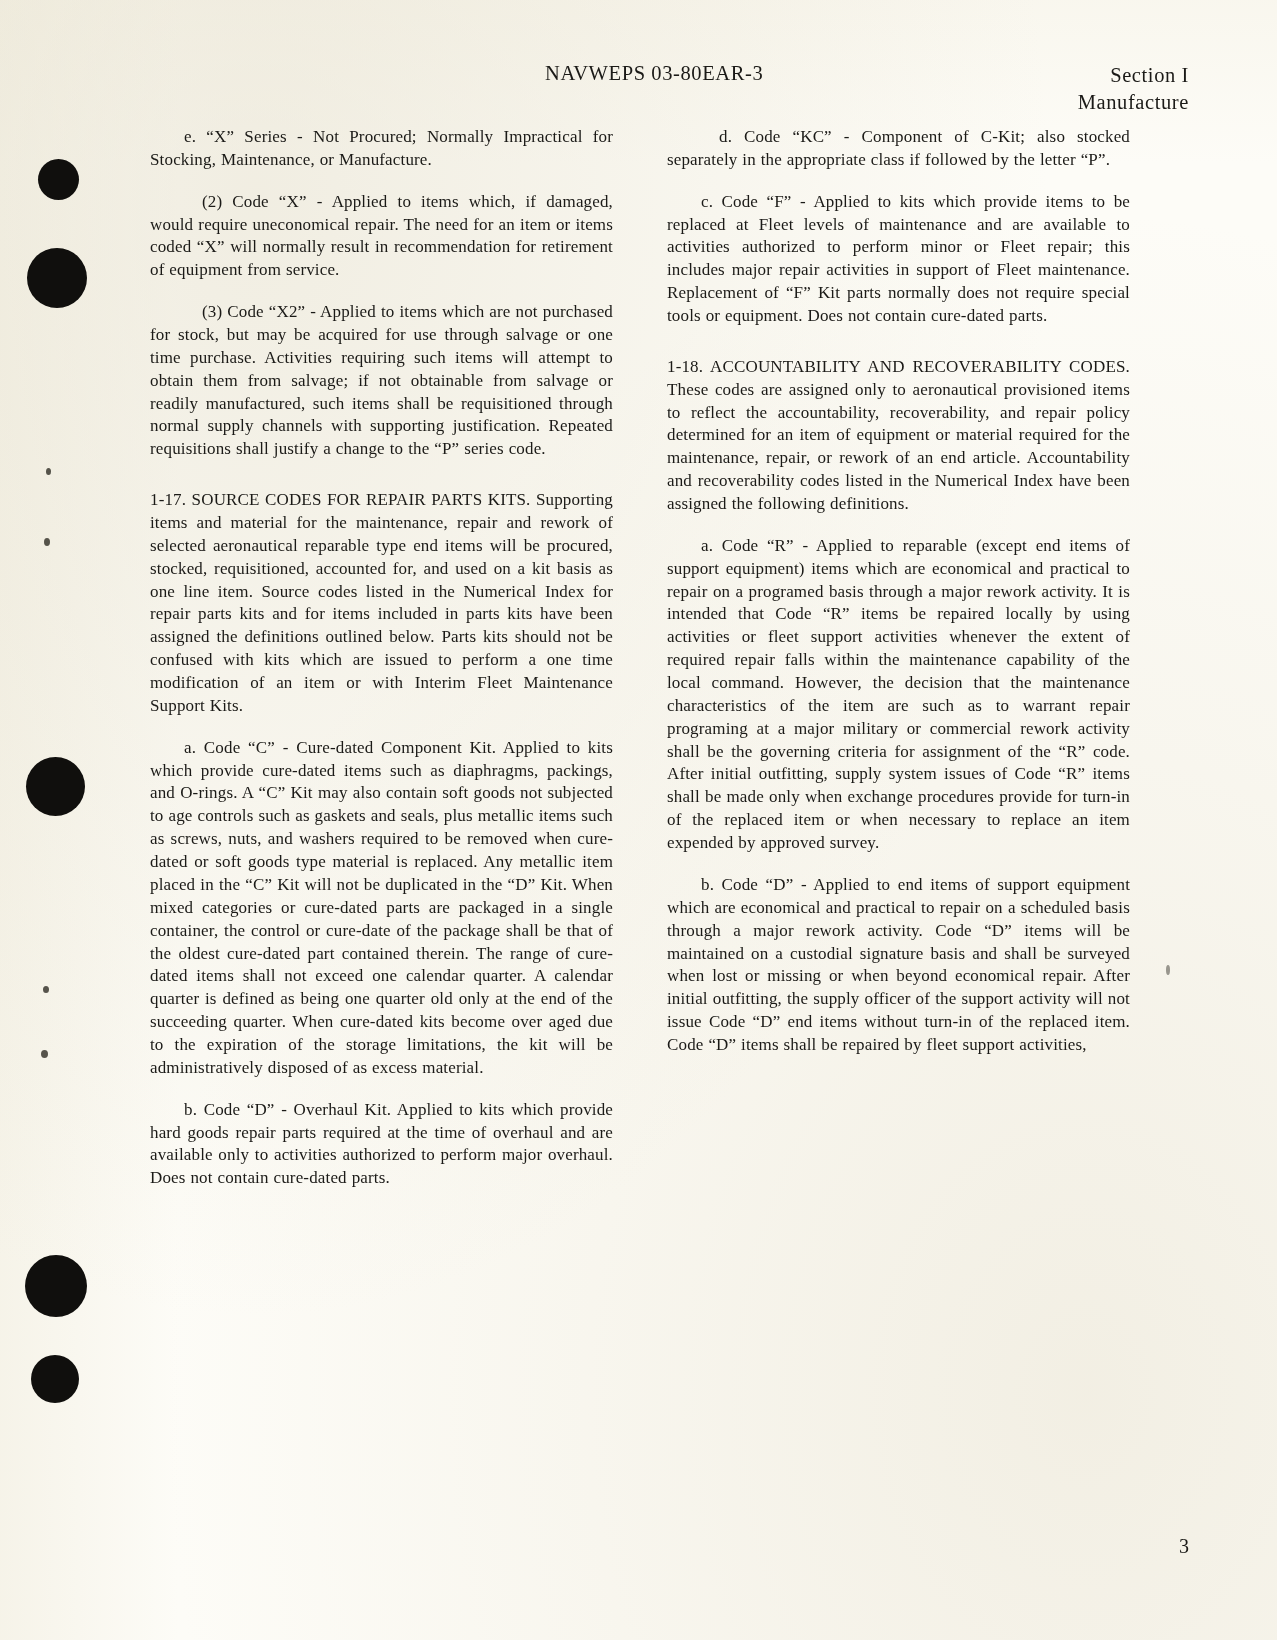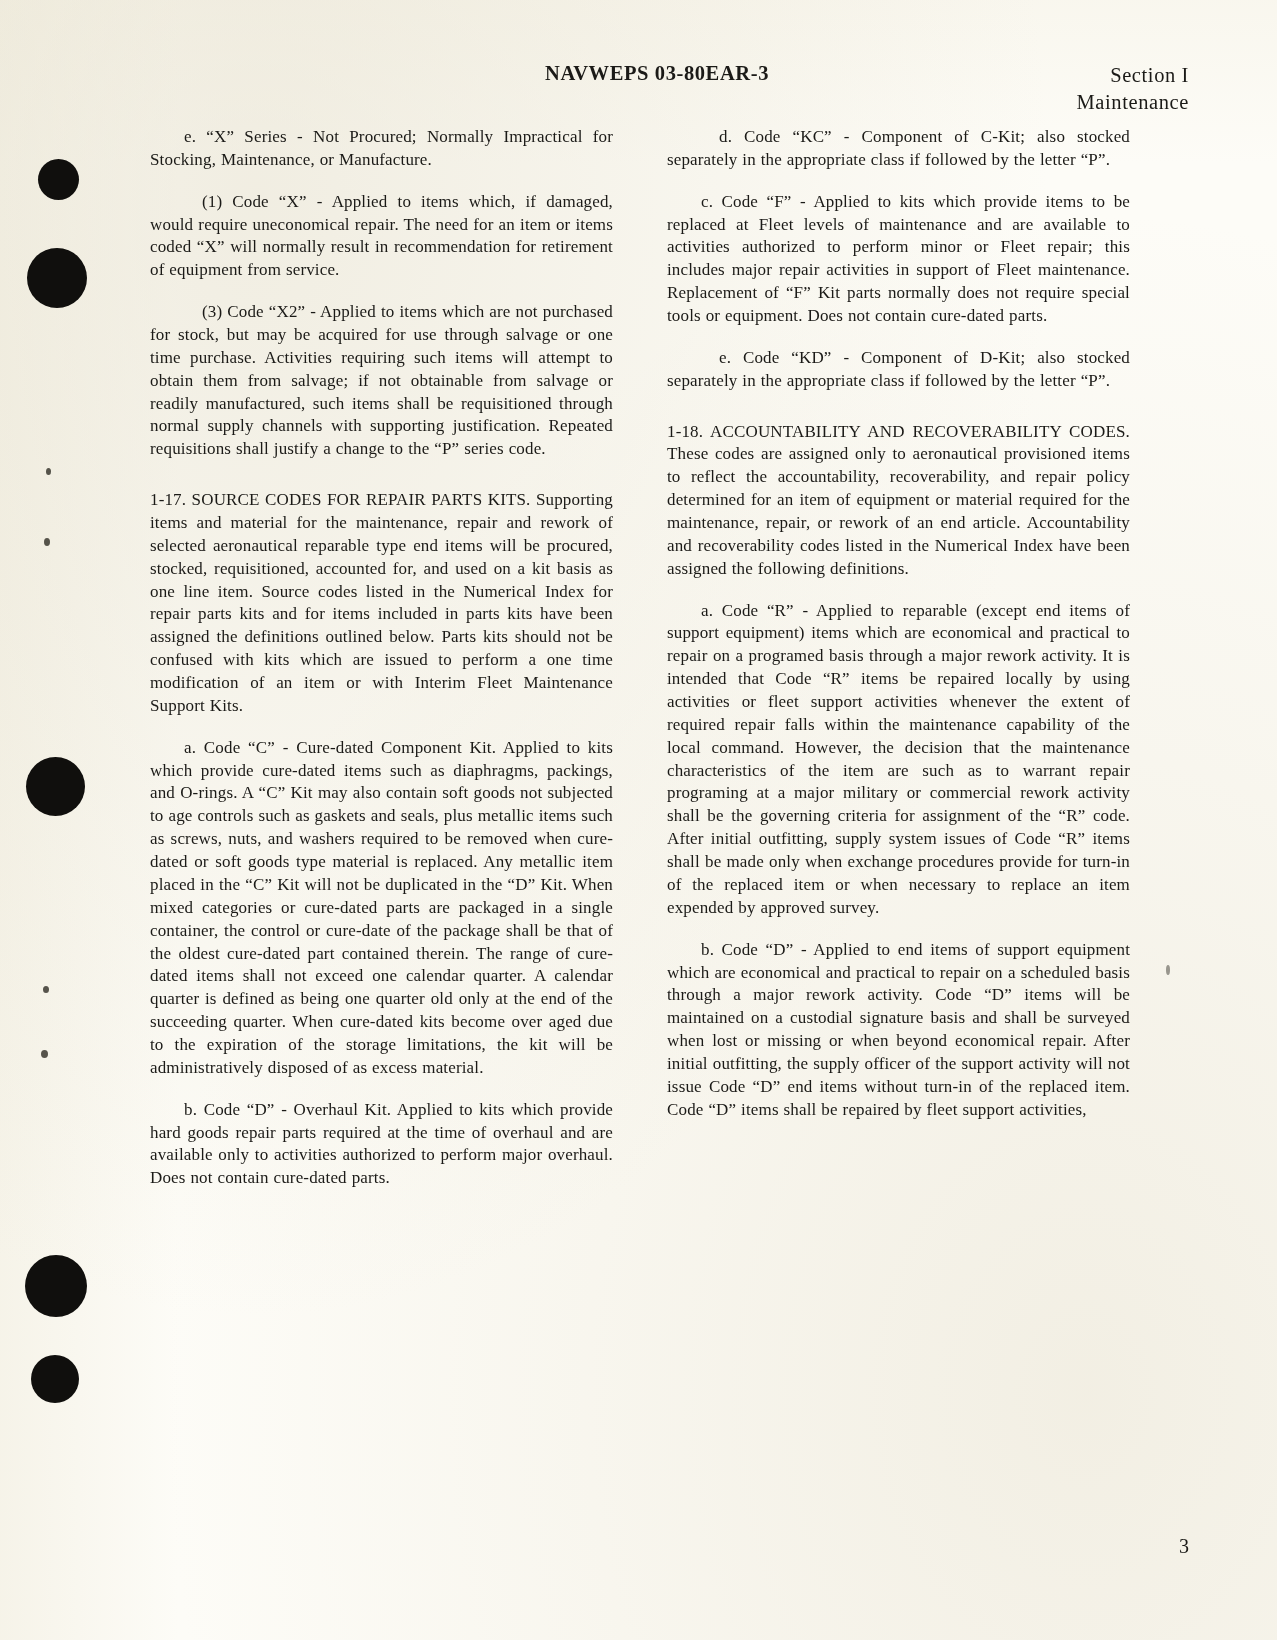--- a/index.html
+++ b/index.html
@@ -45,21 +45,21 @@
     position: absolute;
     top: 62px;
     left: 150px;
     right: 88px;
     display: flex;
     justify-content: space-between;
     align-items: flex-start;
     font-size: 20.5px;
     letter-spacing: 0.6px;
   }
-  .runhead-left { white-space: nowrap; padding-left: 395px; font-weight: bold; }
+  .runhead-left { white-space: nowrap; padding-left: 395px; }
   .runhead-right { text-align: right; line-height: 1.30; }
 
   
   .columns {
     position: absolute;
     top: 126px;
     left: 150px;
     width: 980px;
     display: flex;
     gap: 54px;
@@ -104,39 +104,38 @@
   <div class="speck" style="left:46px; top:468px; width:5px; height:7px;"></div>
   <div class="speck" style="left:44px; top:538px; width:6px; height:8px;"></div>
   <div class="speck" style="left:43px; top:986px; width:6px; height:7px;"></div>
   <div class="speck" style="left:41px; top:1050px; width:7px; height:8px;"></div>
   <div class="speck" style="left:1166px; top:965px; width:4px; height:10px; opacity:.5;"></div>
 
   <div class="runhead">
     <div class="runhead-left">NAVWEPS 03-80EAR-3</div>
     <div class="runhead-right">
       <div>Section I</div>
-      <div>Maintenance</div>
+      <div>Manufacture</div>
     </div>
   </div>
 
   <div class="columns">
 
     <div class="col">
       <p class="t ind">e. “X” Series - Not Procured; Normally Impractical for Stocking, Maintenance, or Manufacture.</p>
-      <p class="t ind2">(1) Code “X” - Applied to items which, if damaged, would require uneconomical repair. The need for an item or items coded “X” will normally result in recommendation for retirement of equipment from service.</p>
+      <p class="t ind2">(2) Code “X” - Applied to items which, if damaged, would require uneconomical repair. The need for an item or items coded “X” will normally result in recommendation for retirement of equipment from service.</p>
       <p class="t ind2">(3) Code “X2” - Applied to items which are not purchased for stock, but may be acquired for use through salvage or one time purchase. Activities requiring such items will attempt to obtain them from salvage; if not obtainable from salvage or readily manufactured, such items shall be requisitioned through normal supply channels with supporting justification. Repeated requisitions shall justify a change to the “P” series code.</p>
       <p class="t head">1-17. SOURCE CODES FOR REPAIR PARTS KITS. Supporting items and material for the maintenance, repair and rework of selected aeronautical reparable type end items will be procured, stocked, requisitioned, accounted for, and used on a kit basis as one line item. Source codes listed in the Numerical Index for repair parts kits and for items included in parts kits have been assigned the definitions outlined below. Parts kits should not be confused with kits which are issued to perform a one time modification of an item or with Interim Fleet Maintenance Support Kits.</p>
       <p class="t ind">a. Code “C” - Cure-dated Component Kit. Applied to kits which provide cure-dated items such as diaphragms, packings, and O-rings. A “C” Kit may also contain soft goods not subjected to age controls such as gaskets and seals, plus metallic items such as screws, nuts, and washers required to be removed when cure-dated or soft goods type material is replaced. Any metallic item placed in the “C” Kit will not be duplicated in the “D” Kit. When mixed categories or cure-dated parts are packaged in a single container, the control or cure-date of the package shall be that of the oldest cure-dated part contained therein. The range of cure-dated items shall not exceed one calendar quarter. A calendar quarter is defined as being one quarter old only at the end of the succeeding quarter. When cure-dated kits become over aged due to the expiration of the storage limitations, the kit will be administratively disposed of as excess material.</p>
       <p class="t ind">b. Code “D” - Overhaul Kit. Applied to kits which provide hard goods repair parts required at the time of overhaul and are available only to activities authorized to perform major overhaul. Does not contain cure-dated parts.</p>
     </div>
 
     <div class="col">
       <p class="t ind2">d. Code “KC” - Component of C-Kit; also stocked separately in the appropriate class if followed by the letter “P”.</p>
       <p class="t ind">c. Code “F” - Applied to kits which provide items to be replaced at Fleet levels of maintenance and are available to activities authorized to perform minor or Fleet repair; this includes major repair activities in support of Fleet maintenance. Replacement of “F” Kit parts normally does not require special tools or equipment. Does not contain cure-dated parts.</p>
-      <p class="t ind2">e. Code “KD” - Component of D-Kit; also stocked separately in the appropriate class if followed by the letter “P”.</p>
       <p class="t head">1-18. ACCOUNTABILITY AND RECOVERABILITY CODES. These codes are assigned only to aeronautical provisioned items to reflect the accountability, recoverability, and repair policy determined for an item of equipment or material required for the maintenance, repair, or rework of an end article. Accountability and recoverability codes listed in the Numerical Index have been assigned the following definitions.</p>
       <p class="t ind">a. Code “R” - Applied to reparable (except end items of support equipment) items which are economical and practical to repair on a programed basis through a major rework activity. It is intended that Code “R” items be repaired locally by using activities or fleet support activities whenever the extent of required repair falls within the maintenance capability of the local command. However, the decision that the maintenance characteristics of the item are such as to warrant repair programing at a major military or commercial rework activity shall be the governing criteria for assignment of the “R” code. After initial outfitting, supply system issues of Code “R” items shall be made only when exchange procedures provide for turn-in of the replaced item or when necessary to replace an item expended by approved survey.</p>
       <p class="t ind">b. Code “D” - Applied to end items of support equipment which are economical and practical to repair on a scheduled basis through a major rework activity. Code “D” items will be maintained on a custodial signature basis and shall be surveyed when lost or missing or when beyond economical repair. After initial outfitting, the supply officer of the support activity will not issue Code “D” end items without turn-in of the replaced item. Code “D” items shall be repaired by fleet support activities,</p>
     </div>
 
   </div>
 
   <div class="folio">3</div>
 
 </div>

